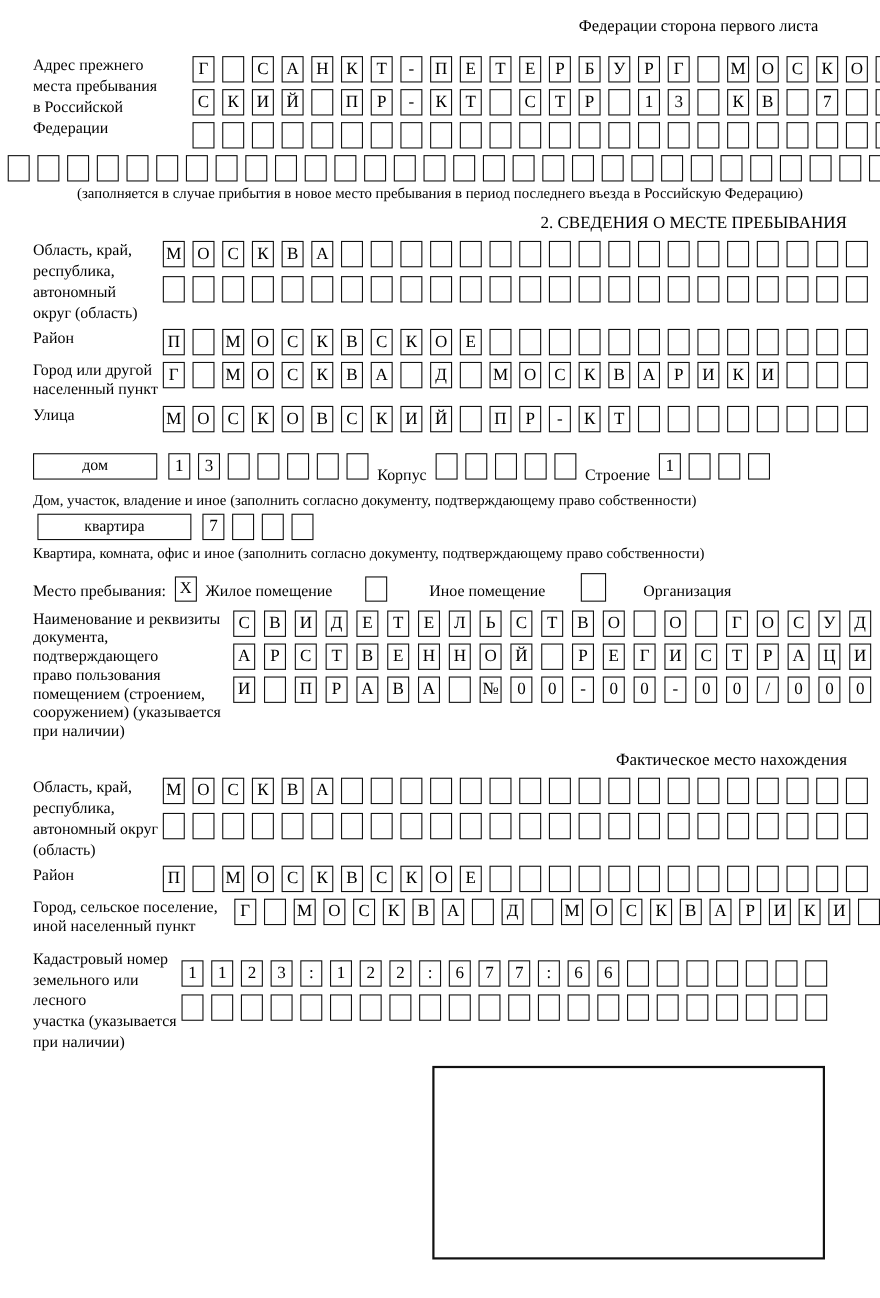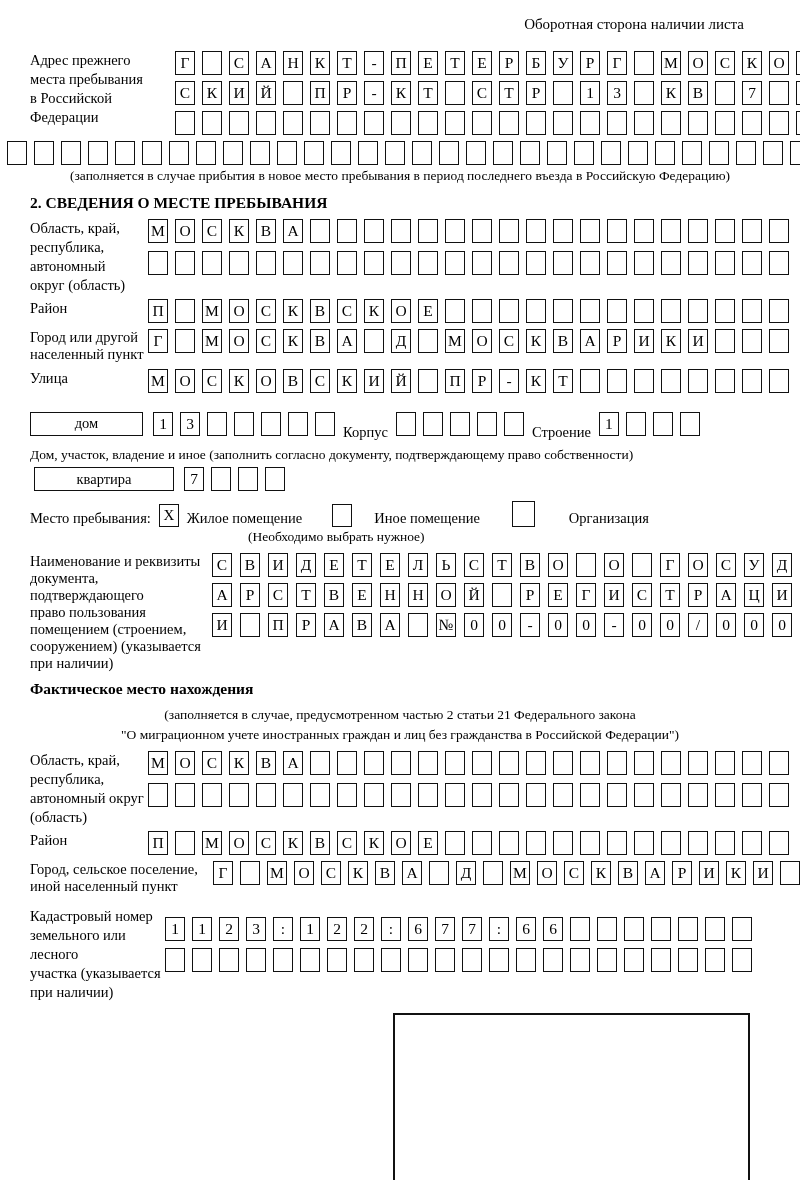--- a/index.html
+++ b/index.html
@@ -19,21 +19,21 @@
     width:18px; height:22px; flex-shrink:0;
     border:1.6px solid #111;
     display:inline-flex; align-items:center; justify-content:center;
     font-size:15.5px; line-height:1;
   }
 
   .fullrow { margin-left:-23px; margin-top:6px; }
   .note { font-size:13.5px; text-align:center; margin-top:3px; }
   .note-left { font-size:13.5px; text-align:left; margin-top:3px; }
 
-  .sec-title { text-align:left; font-weight:bold; font-size:15.5px; margin:10px 0 7px 0; }
+  .sec-title { text-align:right; font-weight:normal; font-size:15.5px; margin:10px 0 7px 0; }
 
   .mt4{margin-top:4px}.mt6{margin-top:6px}.mt8{margin-top:8px}.mt10{margin-top:10px}.mt12{margin-top:12px}
 
   .w145{width:145px}.w118{width:118px}.w182{width:182px}.w183{width:183px}.w135{width:135px}
 
   .inrect { box-sizing:border-box; border:1.6px solid #111; height:24px;
     display:flex; align-items:center; justify-content:center; font-size:14.5px; flex-shrink:0;text-align:center; }
   .house-rect { width:113px; }
   .apt-rect { width:140px; }
 
@@ -47,21 +47,21 @@
 
   .center-note { text-align:center; font-size:13.5px; line-height:20px; margin-top:5px; }
 
   .stamp-box { box-sizing:border-box; margin-left:363px; margin-top:11px; width:357px; height:176px; border:2px solid #111; }
 </style>
 </head>
 <body>
 
 <div class="page">
 
-  <div class="corner">Оборотная сторона наличии листа</div>
+  <div class="corner">Федерации сторона первого листа</div>
 
   <div class="frow">
     <div class="flabel w145">Адрес прежнего
 места пребывания
 в Российской
 Федерации</div>
     <div class="cellcol">
       <div class="cells">
           <span class="cell">Г</span>
           <span class="cell"></span>
@@ -361,31 +361,31 @@
 
   <div class="frow mt4" style="align-items:center; margin-left:4px">
     <div class="inrect apt-rect">квартира</div>
     <div class="cells" style="margin-left:10px">
         <span class="cell">7</span>
         <span class="cell"></span>
         <span class="cell"></span>
         <span class="cell"></span>
       </div>
   </div>
+  <div class="note-left mt4">Квартира, комната, офис и иное (заполнить согласно документу, подтверждающему право собственности)</div>
 
   <div class="stayrow">
     <span>Место пребывания:</span>
     <span class="chk" style="margin-left:8px">X</span>
     <span style="margin-left:8px">Жилое помещение</span>
     <span class="chk" style="margin-left:30px"></span>
-    <span style="margin-left:22px">Иное помещение</span>
+    <span style="margin-left:38px">Иное помещение</span>
     <span class="chk big" style="margin-left:32px"></span>
     <span style="margin-left:34px">Организация</span>
   </div>
-  <div class="stay-note">(Необходимо выбрать нужное)</div>
 
   <div class="frow mt8">
     <div class="flabel w182 compact">Наименование и реквизиты
 документа, подтверждающего
 право пользования
 помещением (строением,
 сооружением) (указывается
 при наличии)</div>
     <div class="cellcol">
       <div class="cells gap8">
@@ -454,24 +454,20 @@
           <span class="cell">0</span>
           <span class="cell">/</span>
           <span class="cell">0</span>
           <span class="cell">0</span>
           <span class="cell">0</span>
         </div>
     </div>
   </div>
 
   <div class="sec-title mt8">Фактическое место нахождения</div>
-  <div class="center-note">
-    <div>(заполняется в случае, предусмотренном частью 2 статьи 21 Федерального закона</div>
-    <div>"О миграционном учете иностранных граждан и лиц без гражданства в Российской Федерации")</div>
-  </div>
 
   <div class="frow mt6">
     <div class="flabel w118">Область, край,
 республика,
 автономный округ
 (область)</div>
     <div class="cellcol" style="gap:8px">
       <div class="cells">
           <span class="cell">М</span>
           <span class="cell">О</span>

